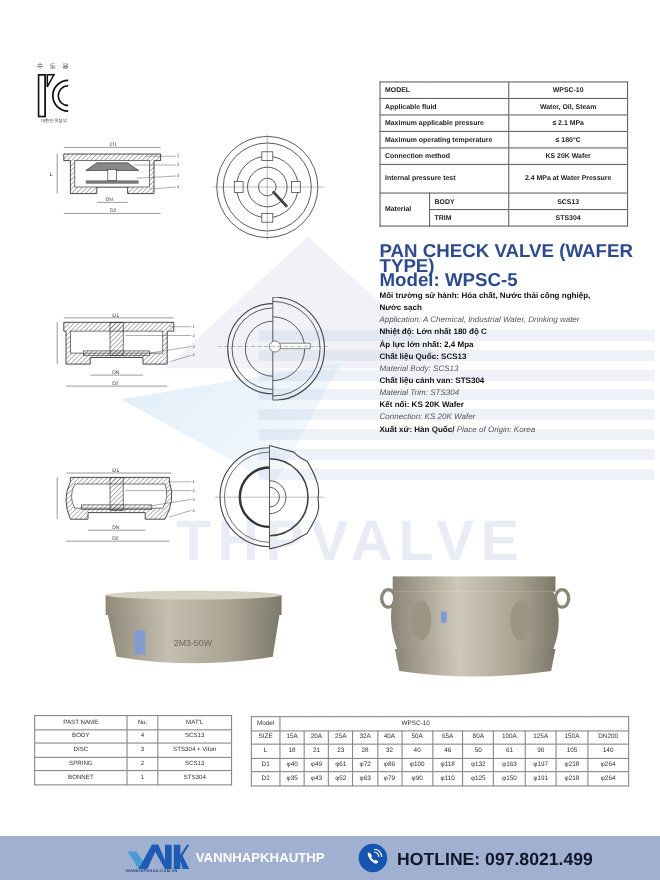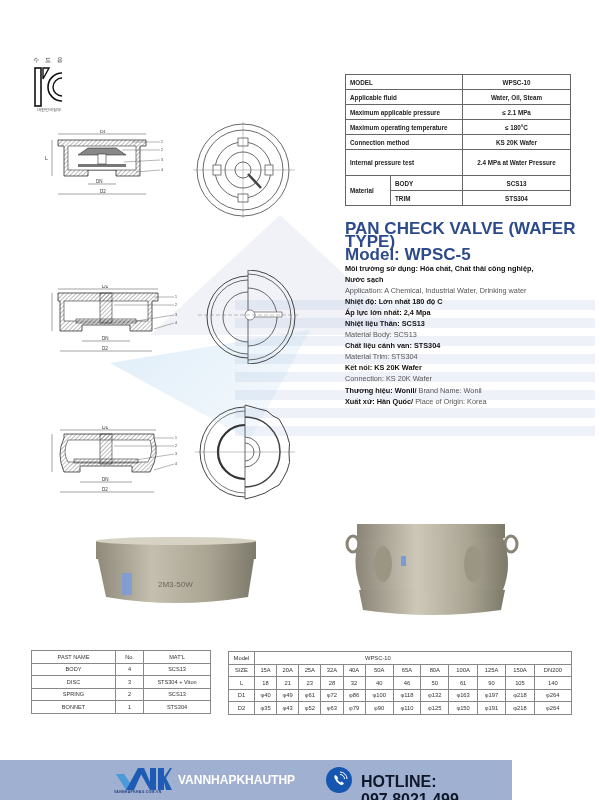--- a/index.html
+++ b/index.html
@@ -27,50 +27,51 @@
 
     
     .spec { position: absolute; left: 345px; top: 74px; width: 226px; border-collapse: collapse; font-size: 6.3px; font-weight: bold; }
     .spec td { border: 1px solid #666; padding: 2px 4px; height: 15px; color: #222; }
     .spec td.v { text-align: center; width: 108px; }
 
     
     .title { position: absolute; left: 345px; top: 222px; color: #2c4a8c; font-weight: bold; font-size: 17px; line-height: 13px; }
     .desc { position: absolute; left: 345px; top: 263px; width: 250px; font-size: 7.3px; line-height: 11.05px; }
     .desc .b { font-weight: bold; color: #111; }
-    .desc .i { color: #555; }
+    .desc .i { font-style: italic; color: #555; }
 
     
     .drw { position: absolute; }
 
     
     .photo { position: absolute; }
 
     
     .parts { position: absolute; left: 31px; top: 650px; width: 180px; border-collapse: collapse; font-size: 5.6px; }
     .parts td { border: 1px solid #888; text-align: center; height: 12.5px; color: #333; }
     .dims { position: absolute; left: 228px; top: 651px; width: 344px; border-collapse: collapse; font-size: 5.8px; }
     .dims td { border: 1px solid #888; text-align: center; height: 12.5px; color: #333; }
 
     
-    .footer { position: absolute; left: 0; top: 760px; width: 512px; height: 40px; background: #a0b0d0; }
+    .footer { position: absolute; left: 0; top: 760px; width: 600px; height: 40px; background: #a0b0d0; }
     .logo { position: absolute; left: 116px; top: 6px; width: 56px; height: 24px; }
     .logo-sub { position: absolute; left: 114px; top: 30px; font-size: 3.5px; color: #23407d; letter-spacing: 0.3px; font-weight: bold; }
     .brand { position: absolute; left: 178px; top: 13px; color: #fff; font-weight: bold; font-size: 12px; }
     .phone-ic { position: absolute; left: 326px; top: 7px; width: 26px; height: 26px; border-radius: 50%; background: #1656b0; }
     .hotline { position: absolute; left: 361px; top: 13px; color: #0f172a; font-weight: bold; font-size: 16px; }
   </style>
 </head>
 <body>
 
 <div class="page">
 
   <div class="wm-tri"></div>
   <div class="wm-stripes"></div>
   <div class="wm-chev"></div>
+  <div class="wm-text">THPVALVE</div>
 
   <div class="kc">
     <div class="kc-top">수 도 용</div>
     <div class="kc-box">
       <svg width="30" height="40" viewBox="0 0 30 40">
         <rect x="1" y="1" width="6" height="38" fill="none" stroke="#111" stroke-width="1.6"></rect>
         <path d="M9 1 L15 1 L9 12 Z" fill="none" stroke="#111" stroke-width="1.4"></path>
         <path d="M28 6 A14 14 0 1 0 28 34" fill="none" stroke="#111" stroke-width="1.6"></path>
         <path d="M28 11 A9 9 0 1 0 28 29" fill="none" stroke="#111" stroke-width="1.4"></path>
       </svg>
@@ -228,32 +229,31 @@
         </tr>
   </tbody>
     </table>
 
   <div class="title">
     <div>PAN CHECK VALVE (WAFER TYPE)</div>
     <div>Model: WPSC-5</div>
   </div>
 
   <div class="desc">
-    <div><span class="b">Môi trường sử dụng: Hóa chất, Chất thải công nghiệp,</span><span class="i"></span></div>
+    <div><span class="b">Môi trường sử hành: Hóa chất, Nước thải công nghiệp,</span><span class="i"></span></div>
     <div><span class="b">Nước sạch</span><span class="i"></span></div>
     <div><span class="b"></span><span class="i">Application: A Chemical, Industrial Water, Drinking water</span></div>
     <div><span class="b">Nhiệt độ: Lớn nhất 180 độ C</span><span class="i"></span></div>
     <div><span class="b">Áp lực lớn nhất: 2,4 Mpa</span><span class="i"></span></div>
-    <div><span class="b">Nhiệt liệu Thân: SCS13</span><span class="i"></span></div>
+    <div><span class="b">Chất liệu Quốc: SCS13</span><span class="i"></span></div>
     <div><span class="b"></span><span class="i">Material Body: SCS13</span></div>
     <div><span class="b">Chất liệu cánh van: STS304</span><span class="i"></span></div>
     <div><span class="b"></span><span class="i">Material Trim: STS304</span></div>
     <div><span class="b">Kết nối: KS 20K Wafer</span><span class="i"></span></div>
     <div><span class="b"></span><span class="i">Connection: KS 20K Wafer</span></div>
-    <div><span class="b">Thương hiệu: Wonil/</span><span class="i"> Brand Name: Wonil</span></div>
     <div><span class="b">Xuất xứ: Hàn Quốc/</span><span class="i"> Place of Origin: Korea</span></div>
   </div>
 
   <svg class="photo" style="left:88px;top:525px" width="175" height="90" viewBox="0 0 175 90">
     <defs>
       <linearGradient id="m1" x1="0" x2="1" y1="0" y2="0">
         <stop offset="0" stop-color="#8f8a7a"></stop>
           <stop offset="0.35" stop-color="#c4bfae"></stop>
           <stop offset="0.7" stop-color="#aaa593"></stop>
           <stop offset="1" stop-color="#7e7a6c"></stop>

